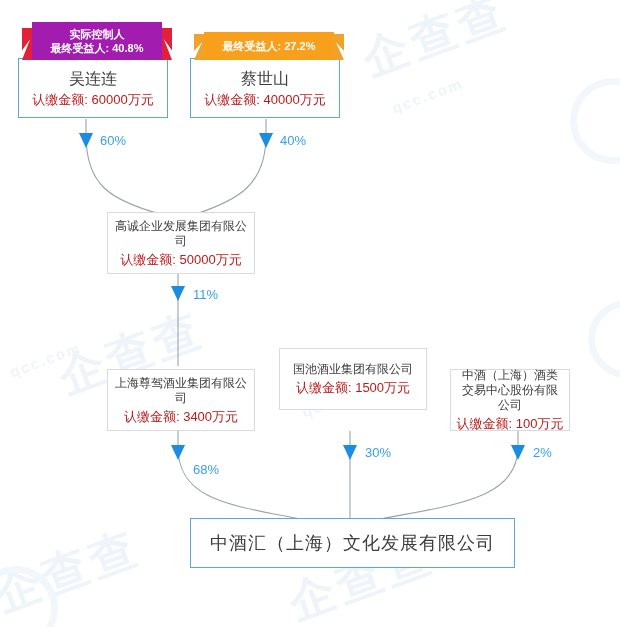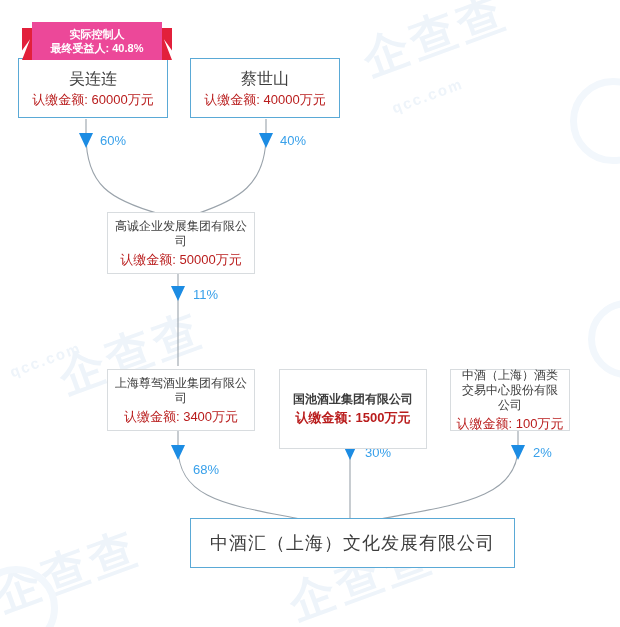--- a/index.html
+++ b/index.html
@@ -116,21 +116,21 @@
     z-index: 2;
   }
   .ribbon .tail {
     position: absolute;
     width: 18px;
     z-index: 1;
   }
   .ribbon .tail.left  { left: 0; }
   .ribbon .tail.right { right: 0; }
 
-  .ribbon.red .band { background: #ec4899; }
+  .ribbon.red .band { background: #a21caf; }
   .ribbon.red .tail {
     background: #e2203b;
     clip-path: polygon(0 0, 100% 0, 100% 100%, 0 70%, 45% 35%);
   }
   .ribbon.red .tail.right {
     clip-path: polygon(0 0, 100% 0, 100% 70%, 55% 35%, 100% 100%, 0 100%);
   }
   .ribbon.red .tail.left {
     clip-path: polygon(0 0, 100% 0, 100% 100%, 0 100%, 45% 35%, 0 70%);
   }
@@ -195,20 +195,27 @@
 
   <div class="ribbon red" style="left:22px; top:22px; width:150px; height:38px;">
     <div class="tail left" style="top:6px; bottom:0;"></div>
     <div class="tail right" style="top:6px; bottom:0;"></div>
     <div class="band" style="left:10px; right:10px;">
       <div class="ribbon-line1">实际控制人</div>
       <div class="ribbon-line2">最终受益人: 40.8%</div>
     </div>
   </div>
 
+  <div class="ribbon orange" style="left:194px; top:32px; width:150px; height:28px;">
+    <div class="tail left" style="top:2px; bottom:0;"></div>
+    <div class="tail right" style="top:2px; bottom:0;"></div>
+    <div class="band" style="left:10px; right:10px;">
+      <div class="ribbon-line2">最终受益人: 27.2%</div>
+    </div>
+  </div>
 
   <div class="node blue" style="left:18px; top:58px; width:150px; height:60px;">
     <div class="node-name big">吴连连</div>
     <div class="node-sub">认缴金额: 60000万元</div>
   </div>
 
   <div class="node blue" style="left:190px; top:58px; width:150px; height:60px;">
     <div class="node-name big">蔡世山</div>
     <div class="node-sub">认缴金额: 40000万元</div>
   </div>
@@ -216,21 +223,21 @@
   <div class="node gray" style="left:107px; top:212px; width:148px; height:62px;">
     <div class="node-name">高诚企业发展集团有限公司</div>
     <div class="node-sub">认缴金额: 50000万元</div>
   </div>
 
   <div class="node gray" style="left:107px; top:369px; width:148px; height:62px;">
     <div class="node-name">上海尊驾酒业集团有限公司</div>
     <div class="node-sub">认缴金额: 3400万元</div>
   </div>
 
-  <div class="node gray" style="left:279px; top:369px; width:148px; height:80px;font-weight:bold;">
+  <div class="node gray" style="left:279px; top:348px; width:148px; height:62px;">
     <div class="node-name">国池酒业集团有限公司</div>
     <div class="node-sub">认缴金额: 1500万元</div>
   </div>
 
   <div class="node gray" style="left:450px; top:369px; width:120px; height:62px;">
     <div class="node-name">中酒（上海）酒类交易中心股份有限公司</div>
     <div class="node-sub">认缴金额: 100万元</div>
   </div>
 
   <div class="node blue" style="left:190px; top:518px; width:325px; height:50px;">

